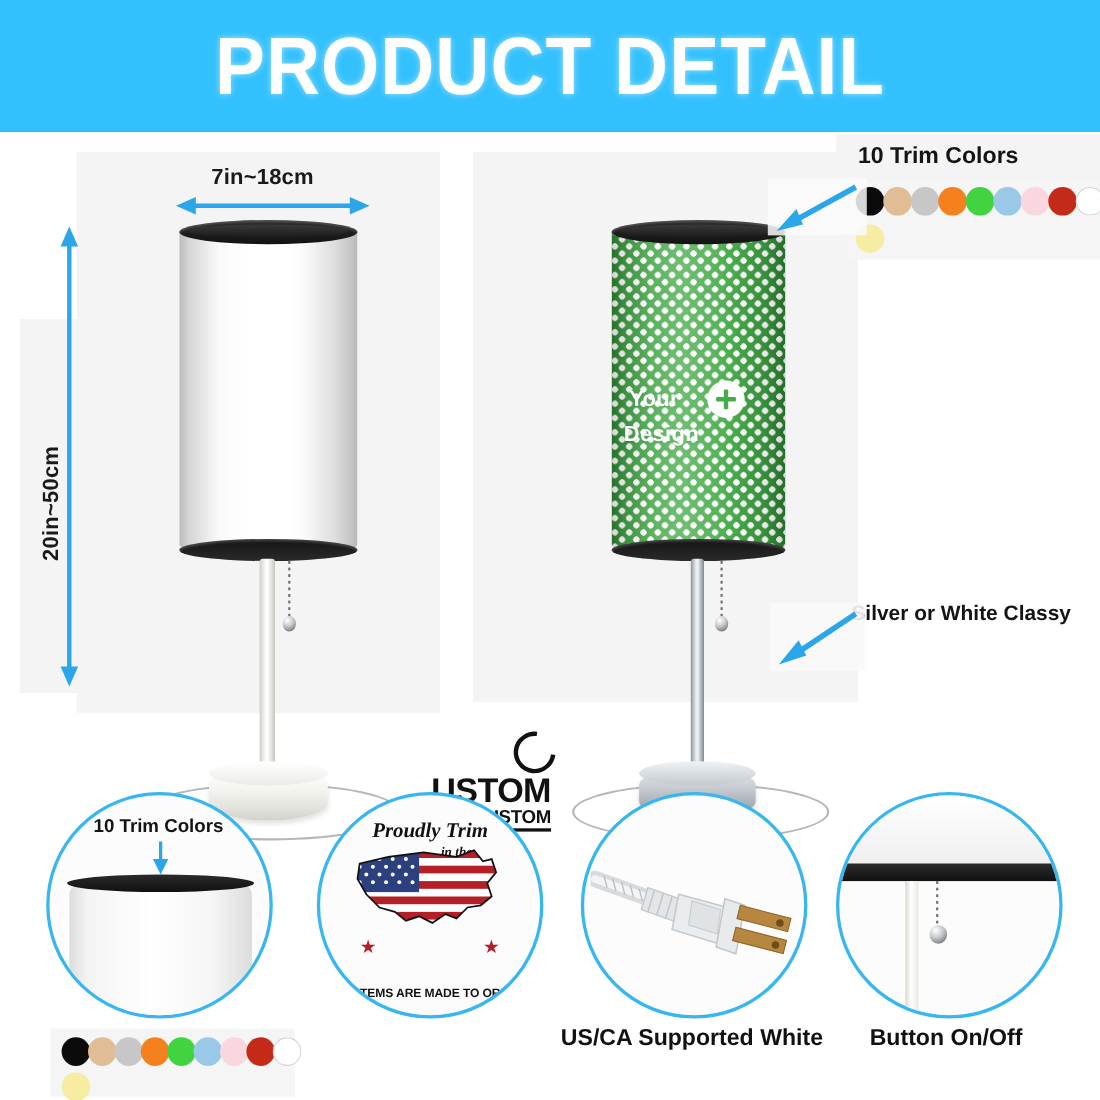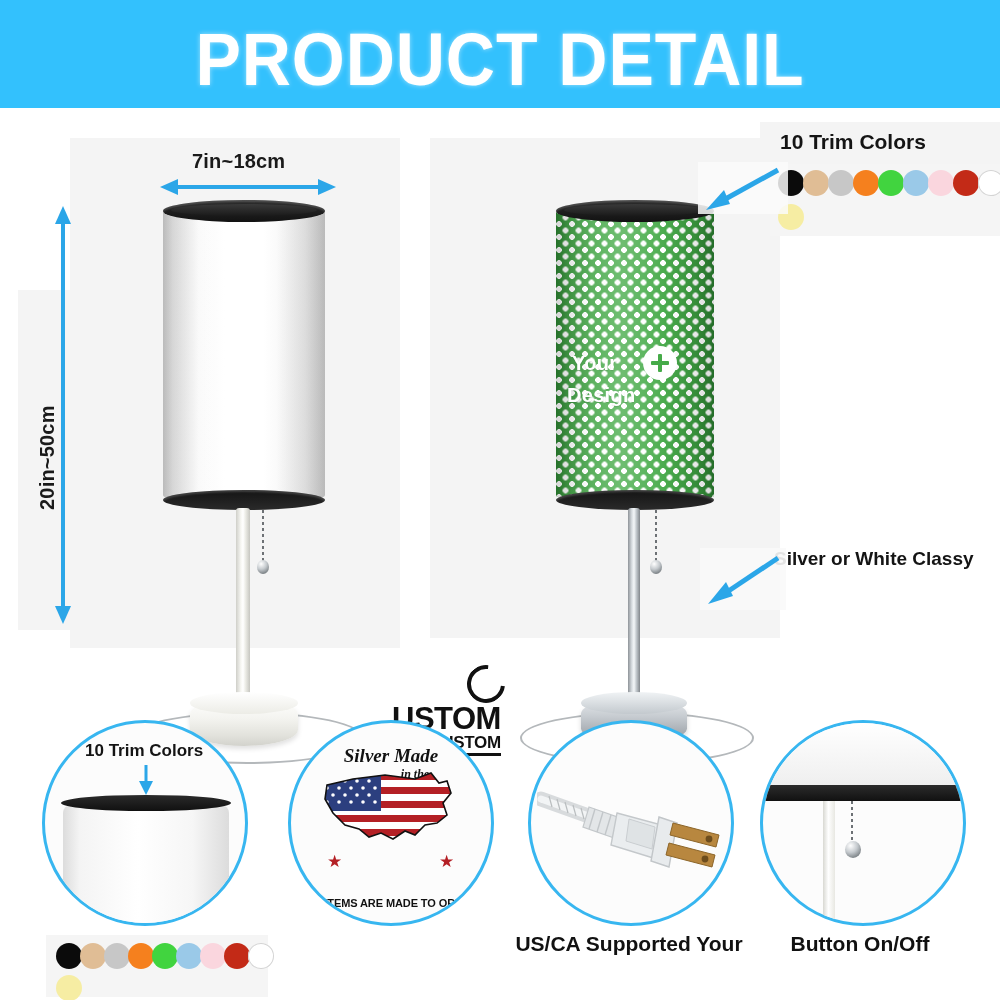--- a/index.html
+++ b/index.html
@@ -4,21 +4,21 @@
 <style>
   html,body{margin:0;padding:0;background:#ffffff;}
   body{
     width:1000px;height:1000px;position:relative;overflow:hidden;
     font-family:"Liberation Sans","DejaVu Sans",sans-serif;
     color:#111;
   }
 
   
   .banner{
-    position:absolute;left:0;top:0;width:1000px;height:108px;
+    position:absolute;left:0;top:0;width:1000px;height:120px;
     background:#33c1fd;
   }
   .banner-title{
     position:absolute;left:0;top:18px;width:1000px;
     text-align:center;
     font-family:"Liberation Sans","DejaVu Sans",sans-serif;
     font-weight:bold;
     font-size:74px;
     letter-spacing:1px;
     color:#ffffff;
@@ -306,21 +306,21 @@
       <div class="swatch" style="background: rgb(65, 212, 63); left: 106px; top: 8px;"></div>
       <div class="swatch" style="background: rgb(154, 201, 232); left: 130px; top: 8px;"></div>
       <div class="swatch" style="background: rgb(250, 214, 222); left: 154px; top: 8px;"></div>
       <div class="swatch" style="background: rgb(195, 42, 23); left: 178px; top: 8px;"></div>
       <div class="swatch ring" style="background: rgb(255, 255, 255); left: 202px; top: 8px;"></div>
       <div class="swatch" style="background: rgb(246, 237, 163); left: 10px; top: 40px;"></div>
     </div>
 
   <div class="feature" style="left:288px;top:600px;">
     <div class="feat-circle">
-      <div class="usa-title" style="top:22px;">Silver Made</div>
+      <div class="usa-title" style="top:22px;">Proudly Trim</div>
       <div class="usa-sub" style="top:44px;left:24px;width:100%;text-align:center;">in the</div>
 
       <svg style="position:absolute;left:28px;top:44px;" width="146" height="84" viewBox="0 0 146 84">
         <defs>
           <clipPath id="mapClip">
             <path d="M8,18 L34,12 L66,8 L96,12 L112,6 L120,16 L128,14 L132,26
                      L124,36 L128,48 L118,56 L106,58 L96,68 L86,64 L74,72 L62,66
                      L50,70 L40,62 L26,58 L14,46 L6,32 Z"></path>
           </clipPath>
         </defs>
@@ -396,21 +396,21 @@
         <path d="M92,54 L118,62 L115,84 L89,76 Z" fill="#dfe3e5" stroke="#c9cdd0" stroke-width="1"></path>
 
         <path d="M122,52 L140,58 L132,102 L114,96 Z" fill="#e8ebed" stroke="#c2c6c9" stroke-width="1.4"></path>
 
         <path d="M136,58 L182,70 L179,82 L133,70 Z" fill="#b8873f" stroke="#8c6529" stroke-width="1"></path>
         <circle cx="172" cy="74" r="3.4" fill="#6d4d1d"></circle>
         <path d="M132,78 L178,90 L175,102 L129,90 Z" fill="#b8873f" stroke="#8c6529" stroke-width="1"></path>
         <circle cx="168" cy="94" r="3.4" fill="#6d4d1d"></circle>
       </svg>
     </div>
-    <div class="feat-caption" style="left:-24px;top:212px;width:250px;">US/CA Supported Your</div>
+    <div class="feat-caption" style="left:-24px;top:212px;width:250px;">US/CA Supported White</div>
   </div>
 
   <div class="feature" style="left:760px;top:600px;">
     <div class="feat-circle">
       <div style="position:absolute;left:-10px;top:0;width:220px;height:66px;
                   background:linear-gradient(180deg,#ffffff,#eeeeee);"></div>
       <div style="position:absolute;left:-10px;top:62px;width:220px;height:16px;
                   background:linear-gradient(180deg,#2c2c2c,#111111);"></div>
       <div style="position:absolute;left:60px;top:78px;width:12px;height:120px;
                   background:linear-gradient(90deg,#d8d8d2,#ffffff 45%,#e8e8e2);"></div>

